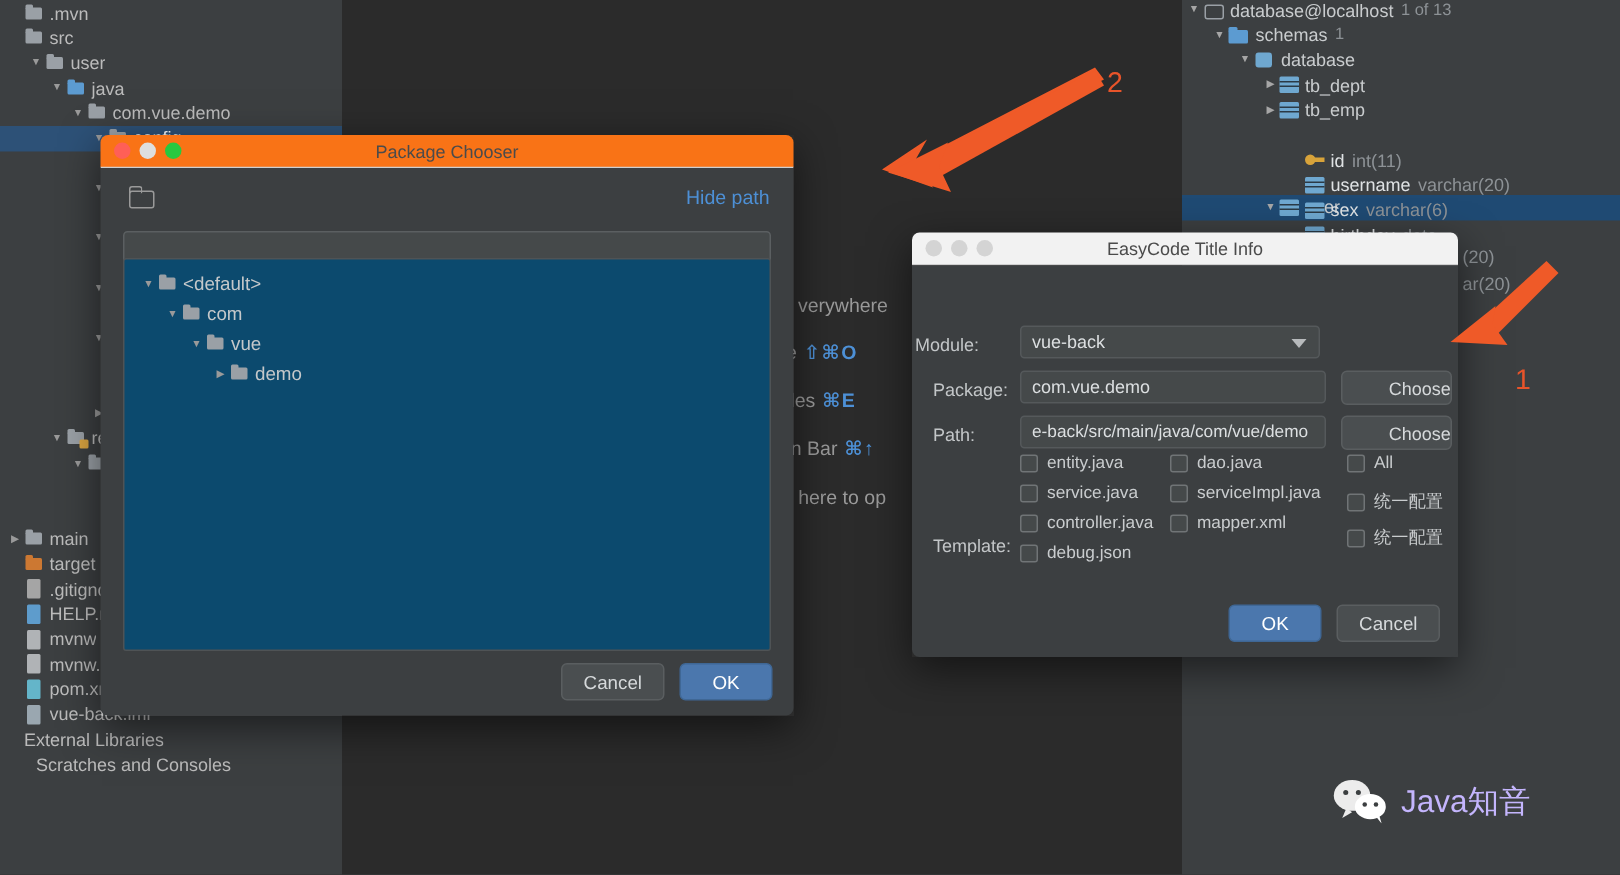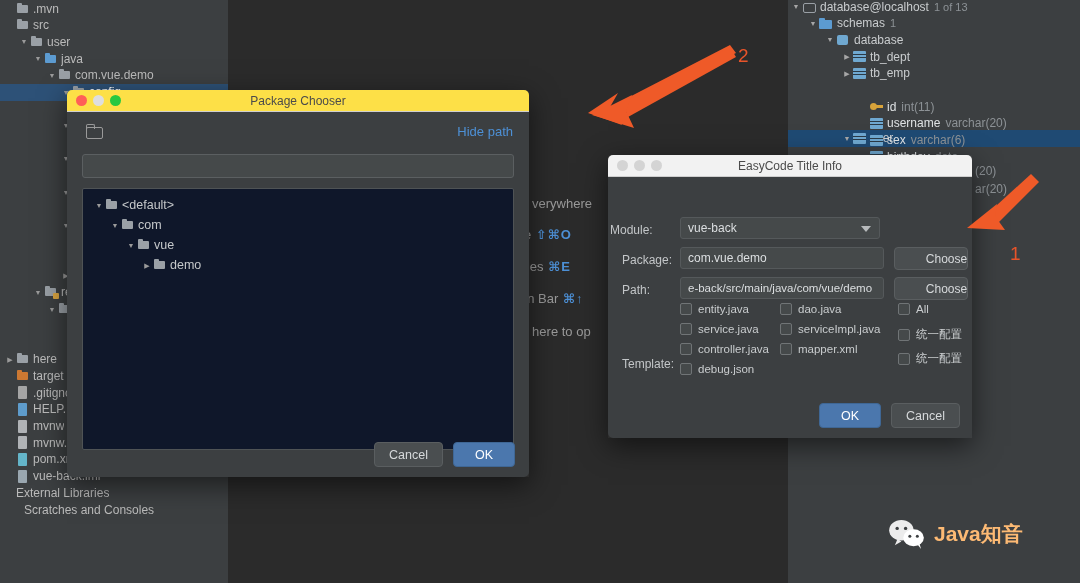--- a/index.html
+++ b/index.html
@@ -133,21 +133,21 @@
     width: 14px; flex: 0 0 14px; height: 12px; margin-right: 4px; position: relative;
   }
   .db-conn::before {
     content: ""; position: absolute; left: 1px; top: 2px; width: 11px; height: 8px;
     border: 1.5px solid #9aa0a6; border-radius: 2px;
   }
 
   
   .dialog { position: absolute; box-shadow: 0 8px 26px rgba(0,0,0,.55); }
   .titlebar {
-    height: 22px; background: #fde047; border-radius: 5px 5px 0 0;
+    height: 22px; background: #f97316; border-radius: 5px 5px 0 0;
     display: flex; align-items: center; position: relative;
     border-bottom: 1px solid #cfcfcf;
   }
   .tl-dots { display: flex; gap: 6px; padding-left: 9px; }
   .tl-dot { width: 11px; height: 11px; border-radius: 50%; }
   .tl-dot.r { background: #ff5f57; }
   .tl-dot.y { background: #dedede; }
   .tl-dot.g { background: #28c840; }
   .tl-dot.gray { background: #d4d4d4; }
   .tl-title {
@@ -173,22 +173,22 @@
   .hide-path {
     position: absolute; right: 16px; top: 12px; font-size: 13px;
     color: #4d90d6; cursor: pointer;
   }
   .pc-input {
     position: absolute; left: 15px; top: 42px; width: 432px; height: 24px;
     background: #45494a; border: 1px solid #5b5f61; border-radius: 3px;
     color: #d8d8d8; font-size: 12px; padding: 0 6px;
   }
   .pc-tree {
-    position: absolute; left: 15px; top: 76px; width: 432px; height: 262px;
-    background: #0f172a; border: 1px solid #4f5355; border-radius: 2px;
+    position: absolute; left: 15px; top: 60px; width: 432px; height: 262px;
+    background: #0c4a6e; border: 1px solid #4f5355; border-radius: 2px;
     padding-top: 6px; overflow: hidden;
   }
   .pc-row {
     height: 20px; display: flex; align-items: center;
     font-size: 12.5px; color: #c5c8ca;
   }
   .pc-buttons {
     position: absolute; right: 14px; bottom: 10px; display: flex; gap: 10px;
   }
   .btn {
@@ -242,21 +242,21 @@
     position: absolute; color: #e8542a; font-size: 19px;
     font-family: "Liberation Sans", sans-serif;
   }
   .arrow-svg { position: absolute; pointer-events: none; }
 
   
   .watermark {
     position: absolute; left: 888px; top: 519px;
     display: flex; align-items: center; gap: 8px;
   }
-  .wm-text { color: #fdba74; font-size: 21px; font-family: "Liberation Sans", sans-serif; font-weight: bold; }
+  .wm-text { color: #c4b5fd; font-size: 21px; font-family: "Liberation Sans", sans-serif; }
   .wm-logo { width: 38px; height: 30px; position: relative; }
 </style>
 </head>
 <body>
 
 <div id="root">
 
   <div class="ide-sidebar"></div>
   <div class="ide-editor"></div>
   <div class="ide-right-bg"></div>
@@ -365,21 +365,21 @@
       <div class="tree-row" style="top: 334px; padding-left: 60px;">
         <span class="tw"></span>
         <span class="dot-icon">
           <span class="circ "></span>
         </span>
         <span class="tree-label">ap</span>
       </div>
       <div class="tree-row" style="top: 350.7px; padding-left: 4px;">
         <span class="tw">▶</span>
         <span class="ficon "></span>
-        <span class="tree-label">here</span>
+        <span class="tree-label">main</span>
       </div>
       <div class="tree-row" style="top: 367.4px; padding-left: 4px;">
         <span class="tw"></span>
         <span class="ficon orange"></span>
         <span class="tree-label">target</span>
       </div>
       <div class="tree-row" style="top: 384.1px; padding-left: 4px;">
         <span class="tw"></span>
         <span class="fileicon git"></span>
         <span class="tree-label">.gitignore</span>

